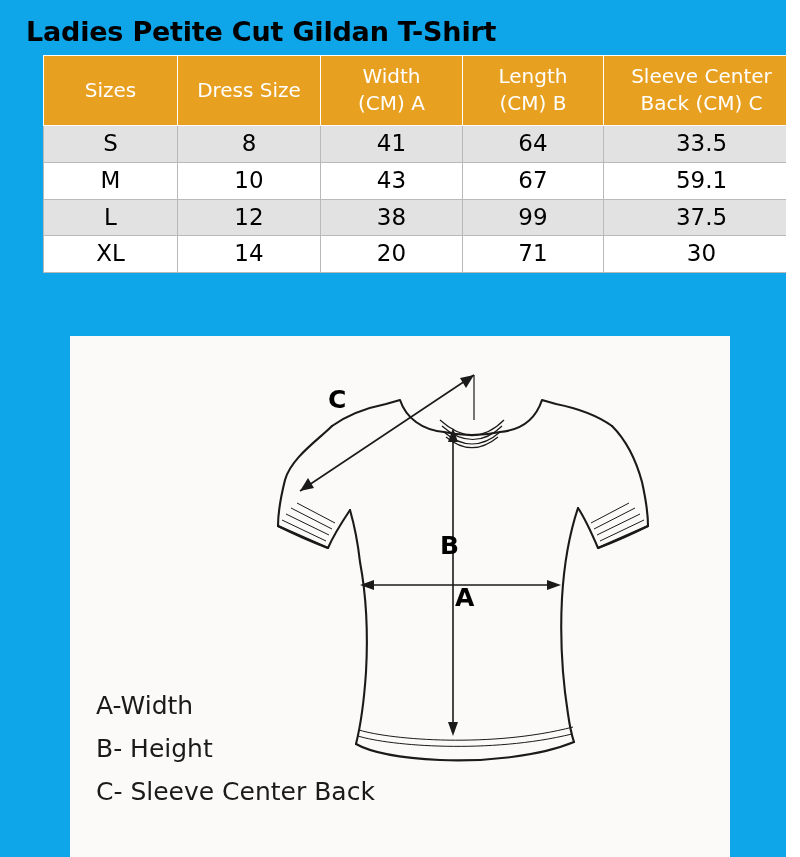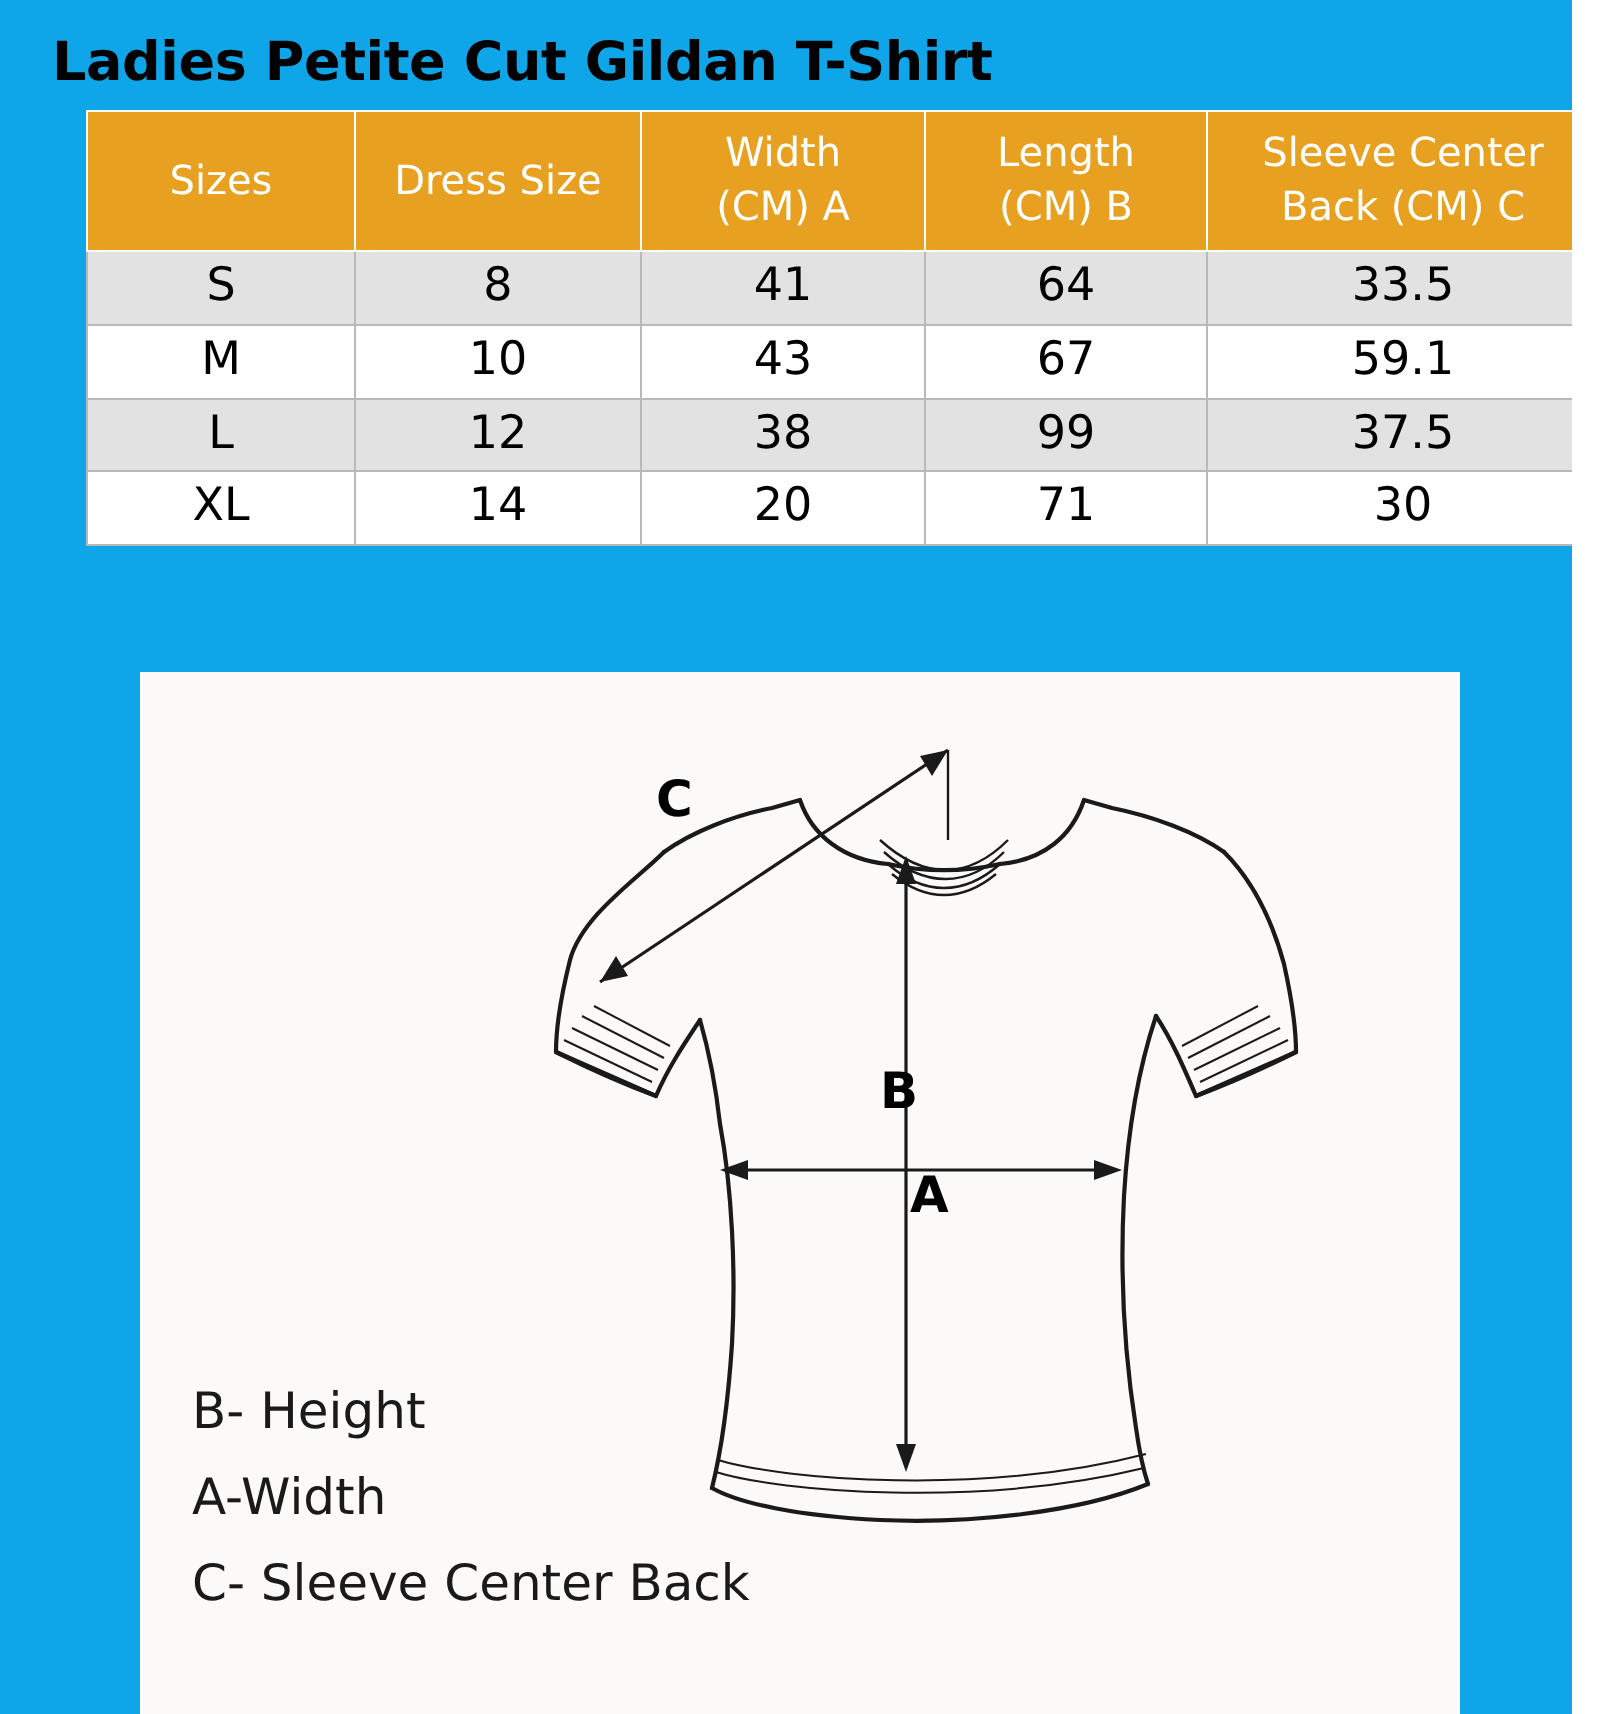--- a/index.html
+++ b/index.html
@@ -256,18 +256,18 @@
       <g>
         <path d="M294 249 L 487 249" fill="none" stroke="#1a1a1a" stroke-width="1.6"></path>
         <polygon points="290,249 304,244 304,254" fill="#1a1a1a"></polygon>
         <polygon points="491,249 477,244 477,254" fill="#1a1a1a"></polygon>
       </g>
       <text x="385" y="270" font-family="DejaVu Sans, sans-serif" font-size="25" font-weight="bold" fill="#000000">A</text>
     </svg>
   </div>
 
   <div class="legend">
+    <div>A-Width</div>
     <div>B- Height</div>
-    <div>A-Width</div>
     <div>C- Sleeve Center Back</div>
   </div>
 
 </div>
 
 </body></html>

